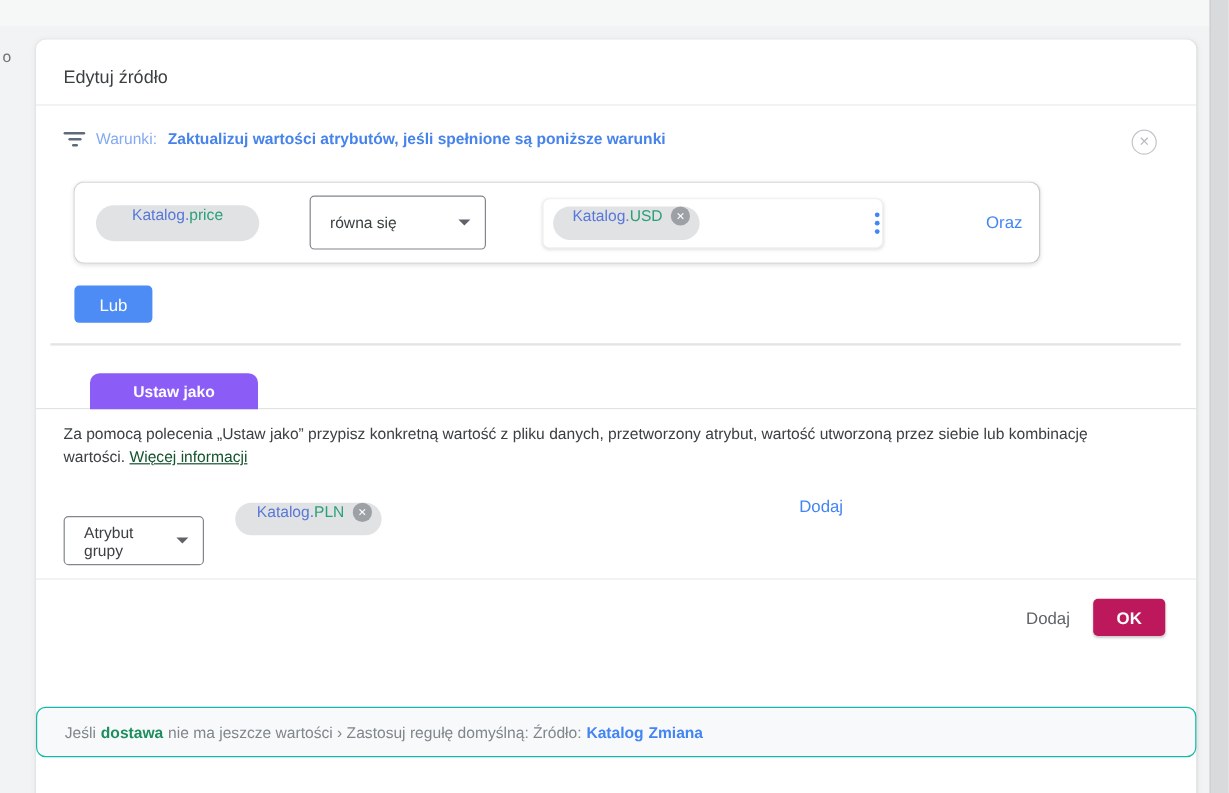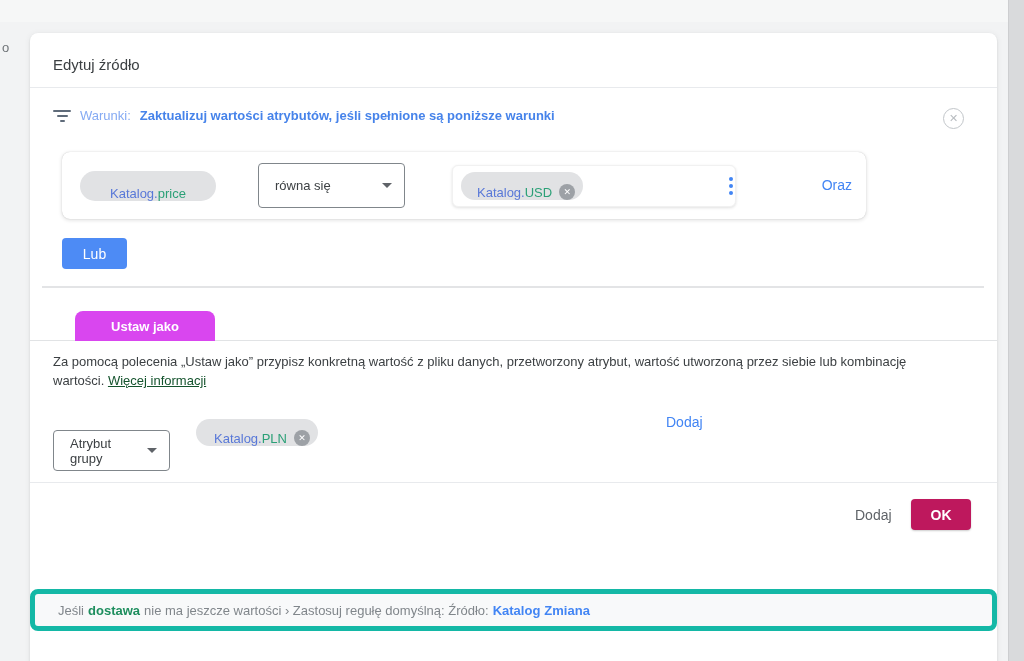--- a/index.html
+++ b/index.html
@@ -43,21 +43,21 @@
     color:#b8bcc0; font-size:11px; cursor:pointer; background:#fff;
   }
 
   
   .cond-card {
     position:absolute; left:32px; top:119px; width:804px; height:67px;
     background:#fff; border-radius:8px;
     box-shadow:0 0 1px rgba(0,0,0,.22), 0 1px 4px rgba(0,0,0,.14);
   }
   .chip {
-    display:inline-flex; align-items:flex-end; background:#e1e2e4;
+    display:inline-flex; align-items:flex-start; background:#e1e2e4;
     border-radius:16px; font-size:13px; white-space:nowrap;
   }
   .chip .pfx { color:#5878d8; }
   .chip .nm  { color:#2ba077; }
   .chip-attr { position:absolute; left:18px; top:19px; height:30px; padding:0 30px; }
   .remove-icon {
     width:16px; height:16px; border-radius:50%; background:#9da1a6; color:#fff;
     display:inline-flex; align-items:center; justify-content:center;
     font-size:9px; margin-left:7px; cursor:pointer;
   }
@@ -89,21 +89,21 @@
     position:absolute; left:32px; top:205px; width:65px; height:31px;
     background:#4d8bf5; border:none; border-radius:4px; color:#fff; font-size:14px;
     font-family:inherit; cursor:pointer;
   }
   .section-divider { position:absolute; left:12px; right:13px; top:253px; height:2px; background:#e3e4e6; }
 
   
   .tab-divider { position:absolute; left:0; right:0; top:307px; height:1px; background:#e1e3e5; }
   .set-tab {
     position:absolute; left:45px; top:278px; width:140px; height:30px;
-    background:#d946ef; border-radius:8px 8px 0 0; color:#fff;
+    background:#8b5cf6; border-radius:8px 8px 0 0; color:#fff;
     font-size:13px; font-weight:bold; display:flex; align-items:center; justify-content:center;
     cursor:pointer; z-index:2;
   }
   .description {
     position:absolute; left:23px; top:319px; width:878px;
     font-size:13px; line-height:19px; color:#3c4043;
   }
   .description a { color:#14532d; text-decoration:underline; cursor:pointer; }
 
   .group-select { position:absolute; left:23px; top:397px; width:117px; height:41px; }
@@ -119,21 +119,21 @@
   .ok-btn {
     position:absolute; left:881px; top:466px; width:60px; height:31px;
     background:#be185d; border:none; border-radius:4px; color:#fff;
     font-size:14px; font-weight:bold; font-family:inherit; cursor:pointer;
     box-shadow:0 1px 2px rgba(0,0,0,.2);
   }
 
   
   .rule-bar {
     position:absolute; left:30px; top:589px; width:967px; height:42px;
-    background:#f8f9fa; border:5px solid #14b8a6; border-radius:8px;
+    background:#f8f9fa; border:1px solid #14b8a6; border-radius:8px;
     display:flex; align-items:center; padding-left:23px;
     font-size:13px; color:#80868b; white-space:nowrap;
   }
   .rule-bar span { margin-right:4px; }
   .rule-attr { color:#1e8e5e; font-weight:bold; }
   .rule-source { color:#4285f4; font-weight:bold; }
   .rule-change { color:#4285f4; font-weight:bold; margin-left:0; cursor:pointer; }
 </style>
 </head>
 <body>

